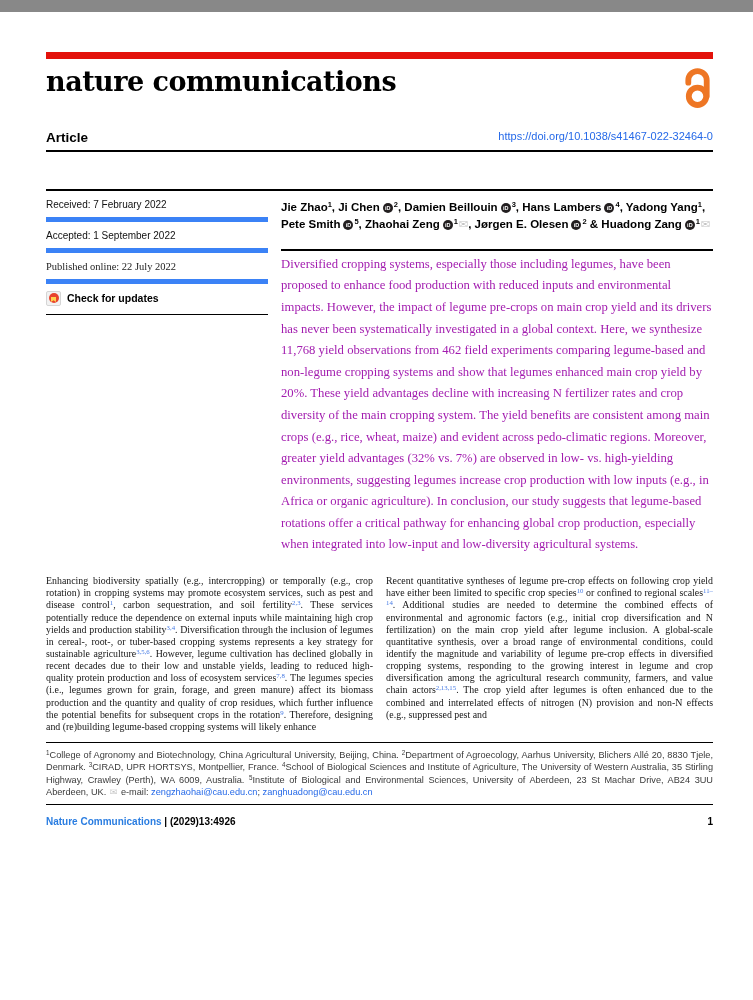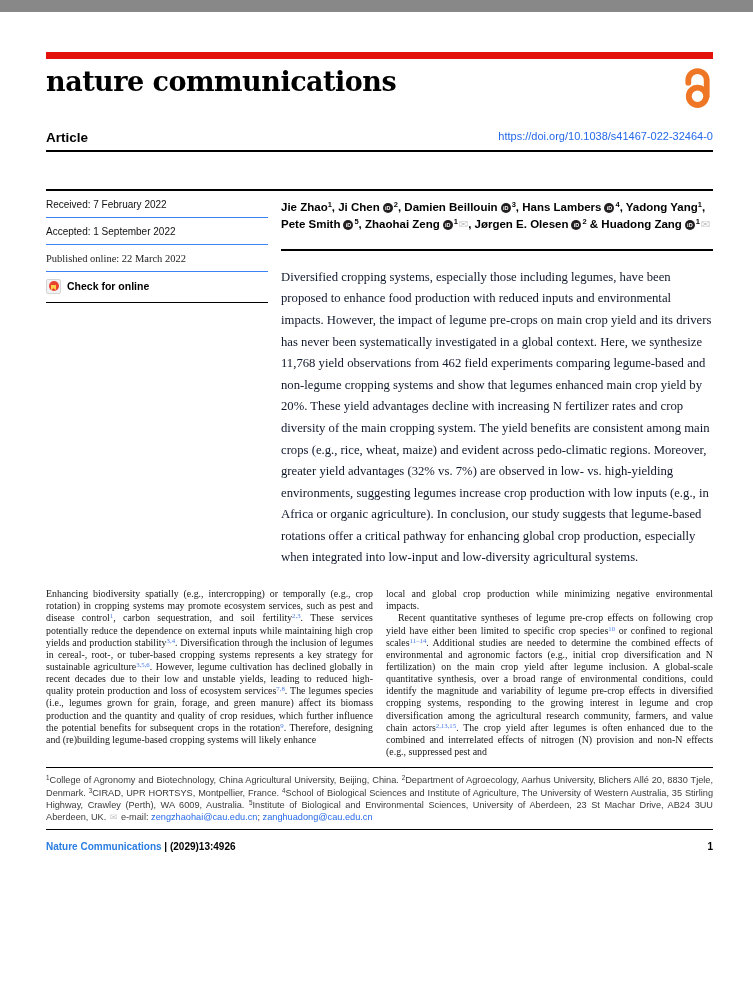--- a/index.html
+++ b/index.html
@@ -35,41 +35,41 @@
     margin-top: 9px;
     font-family: "DejaVu Serif", "Liberation Serif", serif;
     font-weight: 700; font-size: 30.5px; line-height: 1.09; color: #000;
     letter-spacing: -0.2px;
   }
 
   
   .top-rule { height: 1.5px; background: #000; margin-top: 37px; }
   .cols-top { display: flex; }
   .meta-col { width: 222px; flex: 0 0 222px; }
-  .meta-row { border-bottom: 1px solid #3b82f6; padding: 8px 0 7px; font-size: 10px; color: #111; }
+  .meta-row { border-bottom: 5px solid #3b82f6; padding: 8px 0 7px; font-size: 10px; color: #111; }
   .meta-row.serif { font-family: "Liberation Serif", serif; font-size: 10.5px; color: #222; }
   .check-row { border-bottom: 1px solid #000; padding: 7px 0 8px; display: flex; align-items: center; gap: 6px; }
   .check-label { font-size: 10.5px; font-weight: 700; color: #000; }
   .cm-badge { width: 15px; height: 15px; background: #f2f2f2; border: 1px solid #d5d5d5; border-radius: 2px;
               display: inline-flex; align-items: center; justify-content: center; }
   .cm-circle { width: 10px; height: 10px; border-radius: 50%; background: #e8432d; display: inline-flex; align-items: center; justify-content: center; }
   .cm-book { width: 5px; height: 5px; background: #ffd24d; clip-path: polygon(0 0, 100% 0, 100% 100%, 50% 65%, 0 100%); margin-top: 3px; }
 
   .right-col { flex: 1; margin-left: 13px; }
   .authors { padding-top: 8px; font-size: 11.5px; font-weight: 700; line-height: 1.5; color: #000; }
   .authors sup { font-size: 7.5px; vertical-align: 4px; }
   .orcid-icon { display: inline-block; width: 10px; height: 10px; border-radius: 50%; background: #231f20; color: #fff;
                 font-size: 5.5px; line-height: 10px; text-align: center; font-weight: 700; margin: 0 1px 0 3px; vertical-align: 1px; }
   .env-icon { color: #c4c4c4; font-size: 11px; font-weight: 400; margin-left: 1px;
               font-family: "DejaVu Sans", sans-serif; }
   .abstract-rule { height: 1.5px; background: #000; margin-top: 16px; }
   .abstract {
-    padding-top: 16px;
+    padding-top: 3px;
     font-family: "Liberation Serif", serif;
-    font-size: 12.7px; line-height: 21.6px; color: #0f172a;
+    font-size: 12.7px; line-height: 21.6px; color: #a21caf;
   }
 
   
   .cols-body { display: flex; gap: 13px; margin-top: 19px; }
   .bcol { flex: 1; font-family: "Liberation Serif", serif; font-size: 9.9px; line-height: 12.15px;
           text-align: justify; color: #151515; }
   .bcol p + p { text-indent: 12px; }
   .bcol sup.ref { color: #4479e4; font-size: 6.8px; vertical-align: 3px; line-height: 0; }
 
   
@@ -109,44 +109,43 @@
       <div class="doi">https://doi.org/10.1038/s41467-022-32464-0</div>
     </div>
     <div class="thickrule"></div>
 
 
     <div class="top-rule"></div>
     <div class="cols-top">
       <div class="meta-col">
         <div class="meta-row">Received: 7 February 2022</div>
         <div class="meta-row">Accepted: 1 September 2022</div>
-        <div class="meta-row serif">Published online: 22 March 2022</div>
+        <div class="meta-row serif">Published online: 22 July 2022</div>
         <div class="check-row">
           <span class="cm-badge">
               <span class="cm-circle">
                 <span class="cm-book"></span>
               </span>
             </span>
-          <span class="check-label">Check for online</span>
+          <span class="check-label">Check for updates</span>
         </div>
       </div>
 
       <div class="right-col">
         <div class="authors" id="authors"><span>Jie Zhao</span><sup>1</sup>, <span>Ji Chen</span><span class="orcid-icon">iD</span><sup>2</sup>, <span>Damien Beillouin</span><span class="orcid-icon">iD</span><sup>3</sup>, <span>Hans Lambers</span><span class="orcid-icon">iD</span><sup>4</sup>, <span>Yadong Yang</span><sup>1</sup>, <span>Pete Smith</span><span class="orcid-icon">iD</span><sup>5</sup>, <span>Zhaohai Zeng</span><span class="orcid-icon">iD</span><sup>1</sup><span class="env-icon">✉</span>, <span>Jørgen E. Olesen</span><span class="orcid-icon">iD</span><sup>2</sup> &amp; <span>Huadong Zang</span><span class="orcid-icon">iD</span><sup>1</sup><span class="env-icon">✉</span></div>
         <div class="abstract-rule"></div>
         <p class="abstract">Diversified cropping systems, especially those including legumes, have been proposed to enhance food production with reduced inputs and environmental impacts. However, the impact of legume pre-crops on main crop yield and its drivers has never been systematically investigated in a global context. Here, we synthesize 11,768 yield observations from 462 field experiments comparing legume-based and non-legume cropping systems and show that legumes enhanced main crop yield by 20%. These yield advantages decline with increasing N fertilizer rates and crop diversity of the main cropping system. The yield benefits are consistent among main crops (e.g., rice, wheat, maize) and evident across pedo-climatic regions. Moreover, greater yield advantages (32% vs. 7%) are observed in low- vs. high-yielding environments, suggesting legumes increase crop production with low inputs (e.g., in Africa or organic agriculture). In conclusion, our study suggests that legume-based rotations offer a critical pathway for enhancing global crop production, especially when integrated into low-input and low-diversity agricultural systems.</p>
       </div>
     </div>
 
     <div class="cols-body">
       <div class="bcol" id="col-left">
           <p>Enhancing biodiversity spatially (e.g., intercropping) or temporally (e.g., crop rotation) in cropping systems may promote ecosystem services, such as pest and disease control<sup class="ref">1</sup>, carbon sequestration, and soil fertility<sup class="ref">2,3</sup>. These services potentially reduce the dependence on external inputs while maintaining high crop yields and production stability<sup class="ref">3,4</sup>. Diversification through the inclusion of legumes in cereal-, root-, or tuber-based cropping systems represents a key strategy for sustainable agriculture<sup class="ref">3,5,6</sup>. However, legume cultivation has declined globally in recent decades due to their low and unstable yields, leading to reduced high-quality protein production and loss of ecosystem services<sup class="ref">7,8</sup>. The legumes species (i.e., legumes grown for grain, forage, and green manure) affect its biomass production and the quantity and quality of crop residues, which further influence the potential benefits for subsequent crops in the rotation<sup class="ref">9</sup>. Therefore, designing and (re)building legume-based cropping systems will likely enhance</p>
         </div>
       <div class="bcol" id="col-right">
-          <p>local and global crop production while minimizing negative environmental impacts.</p>
           <p>Recent quantitative syntheses of legume pre-crop effects on following crop yield have either been limited to specific crop species<sup class="ref">10</sup> or confined to regional scales<sup class="ref">11–14</sup>. Additional studies are needed to determine the combined effects of environmental and agronomic factors (e.g., initial crop diversification and N fertilization) on the main crop yield after legume inclusion. A global-scale quantitative synthesis, over a broad range of environmental conditions, could identify the magnitude and variability of legume pre-crop effects in diversified cropping systems, responding to the growing interest in legume and crop diversification among the agricultural research community, farmers, and value chain actors<sup class="ref">2,13,15</sup>. The crop yield after legumes is often enhanced due to the combined and interrelated effects of nitrogen (N) provision and non-N effects (e.g., suppressed pest and</p>
         </div>
     </div>
 
     <div class="foot-rule"></div>
     <div class="footnote"><sup class="aff">1</sup>College of Agronomy and Biotechnology, China Agricultural University, Beijing, China. <sup class="aff">2</sup>Department of Agroecology, Aarhus University, Blichers Allé 20, 8830 Tjele, Denmark. <sup class="aff">3</sup>CIRAD, UPR HORTSYS, Montpellier, France. <sup class="aff">4</sup>School of Biological Sciences and Institute of Agriculture, The University of Western Australia, 35 Stirling Highway, Crawley (Perth), WA 6009, Australia. <sup class="aff">5</sup>Institute of Biological and Environmental Sciences, University of Aberdeen, 23 St Machar Drive, AB24 3UU Aberdeen, UK. <span class="env-icon">✉</span> e-mail: <span class="link">zengzhaohai@cau.edu.cn</span>; <span class="link">zanghuadong@cau.edu.cn</span></div>
 
     <div class="footer-rule"></div>
     <div class="footer">
       <div>

